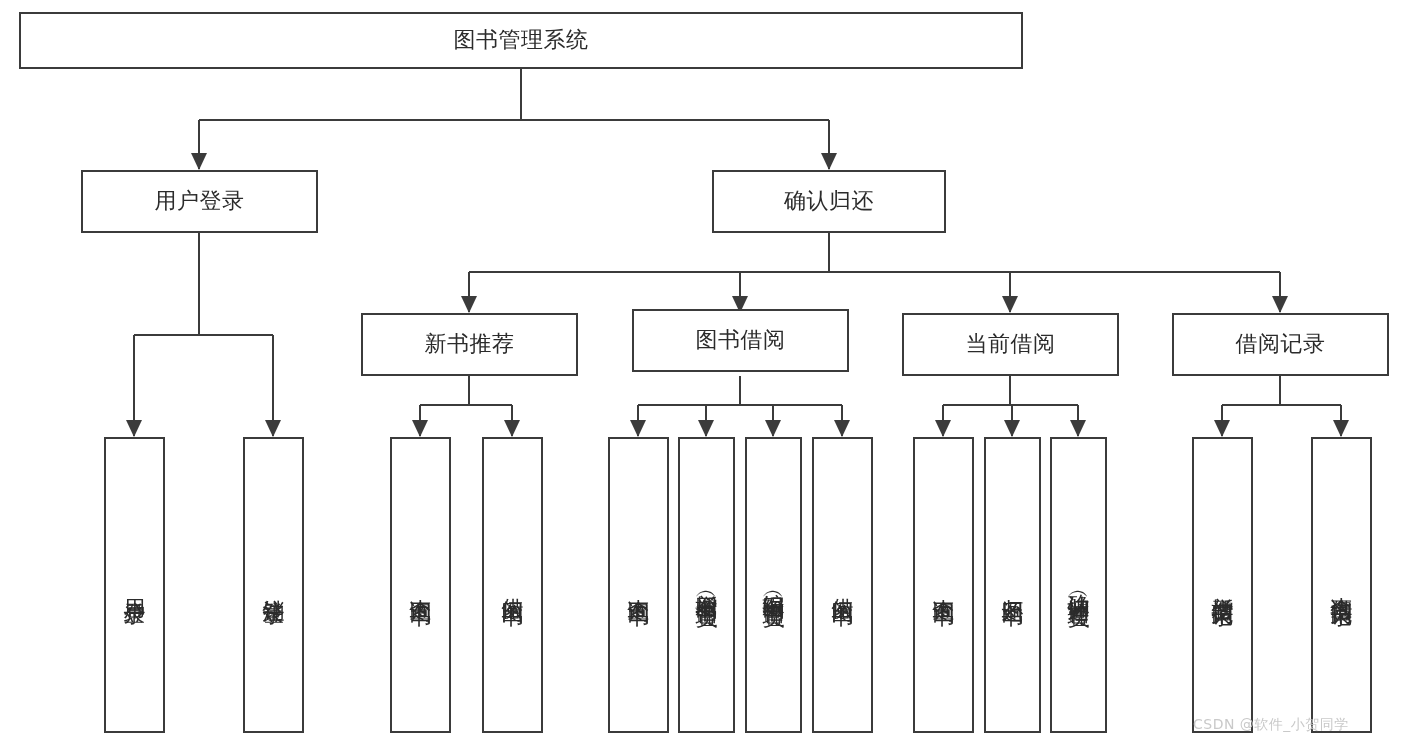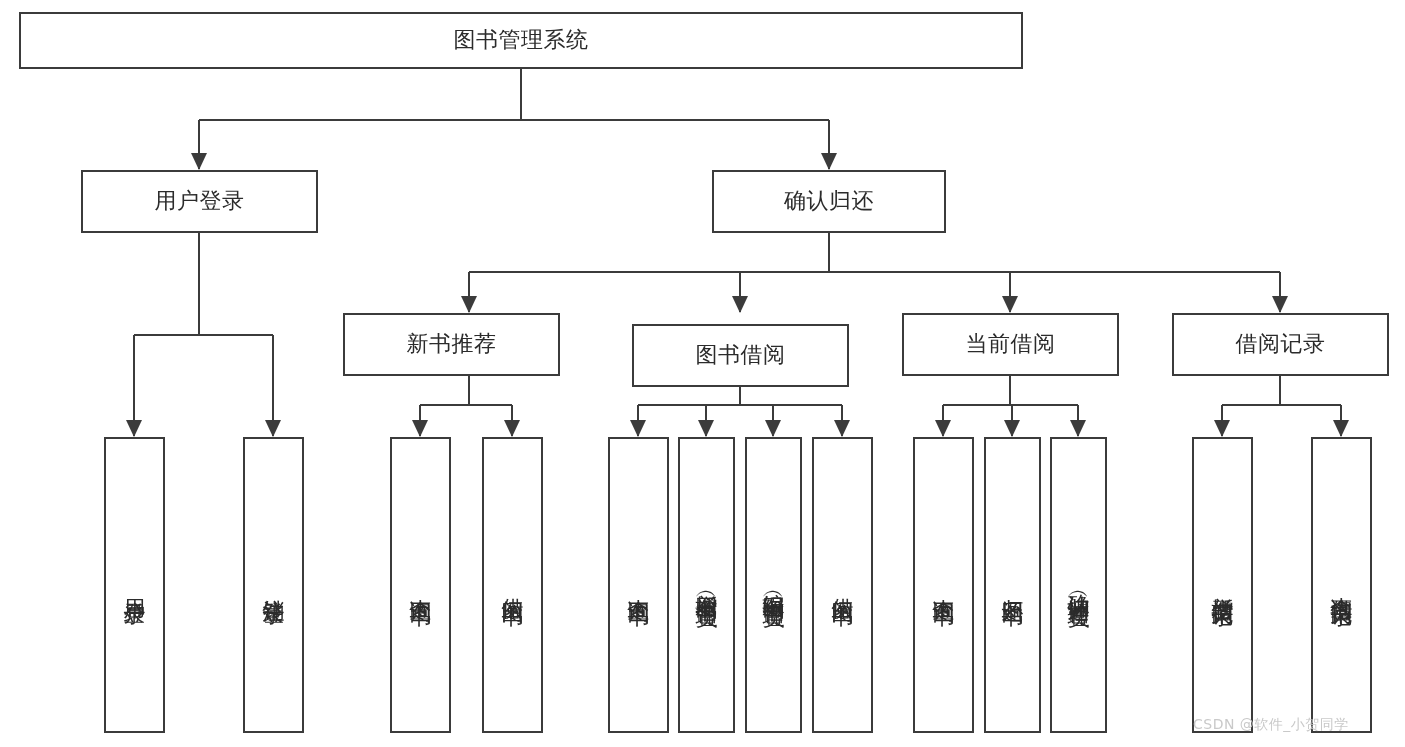--- a/index.html
+++ b/index.html
@@ -127,24 +127,24 @@
   <div id="nodes">
       <div class="node horiz" style="left: 19px; top: 12px; width: 1004px; height: 57px;">
         <span class="label">图书管理系统</span>
       </div>
       <div class="node horiz" style="left: 81px; top: 170px; width: 237px; height: 63px;">
         <span class="label">用户登录</span>
       </div>
       <div class="node horiz" style="left: 712px; top: 170px; width: 234px; height: 63px;">
         <span class="label">确认归还</span>
       </div>
-      <div class="node horiz" style="left: 343px; top: 313px; width: 217px; height: 63px;">
+      <div class="node horiz" style="left: 361px; top: 313px; width: 217px; height: 63px;">
         <span class="label">新书推荐</span>
       </div>
-      <div class="node horiz" style="left: 632px; top: 324px; width: 217px; height: 63px;">
+      <div class="node horiz" style="left: 632px; top: 309px; width: 217px; height: 63px;">
         <span class="label">图书借阅</span>
       </div>
       <div class="node horiz" style="left: 902px; top: 313px; width: 217px; height: 63px;">
         <span class="label">当前借阅</span>
       </div>
       <div class="node horiz" style="left: 1172px; top: 313px; width: 217px; height: 63px;">
         <span class="label">借阅记录</span>
       </div>
       <div class="node vert" style="left: 104px; top: 437px; width: 61px; height: 296px;">
         <span class="label">用户登录</span>

